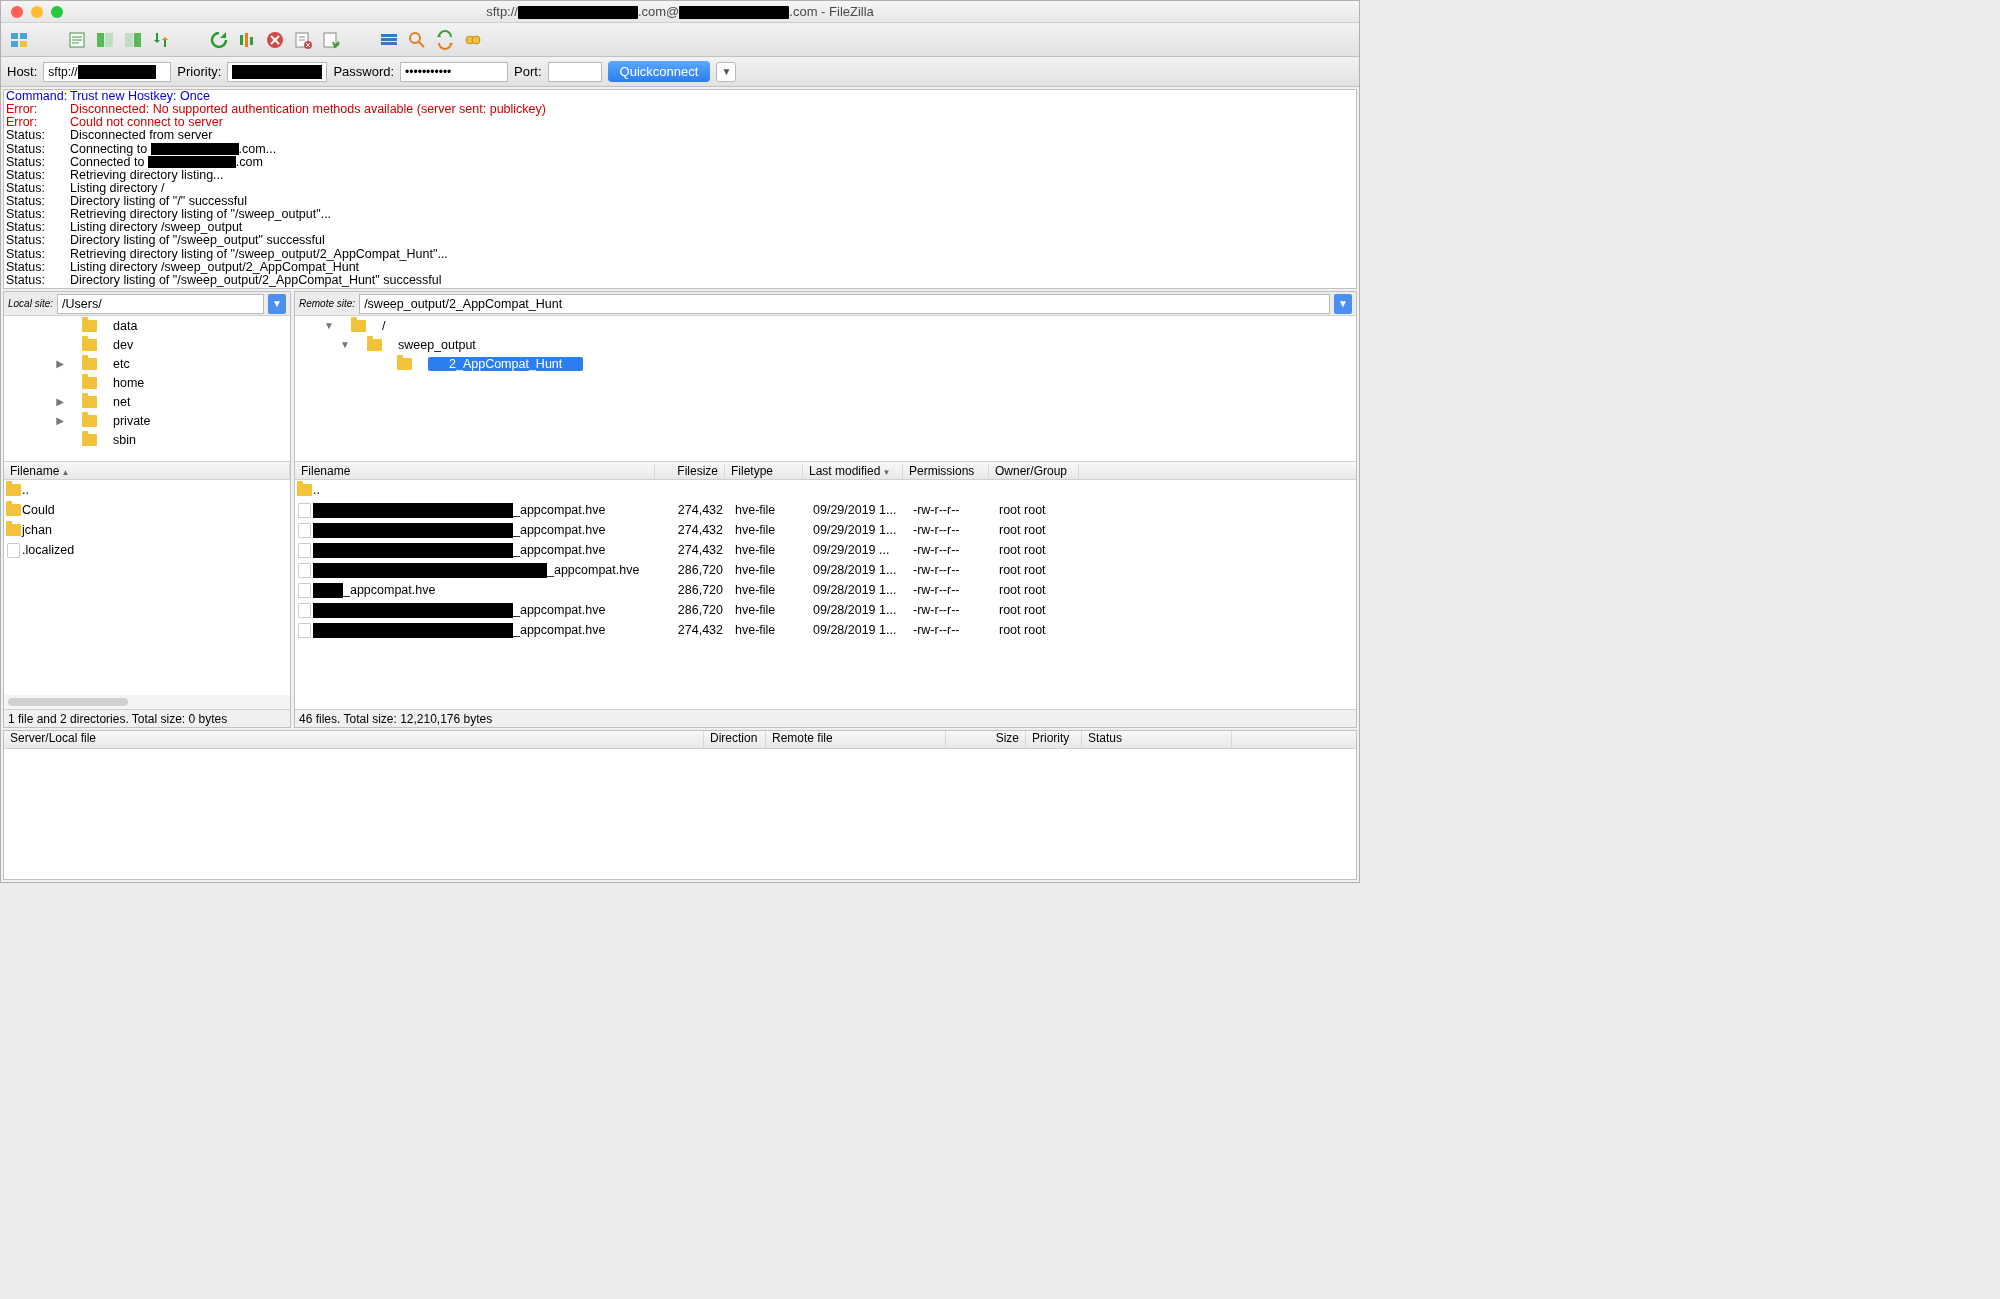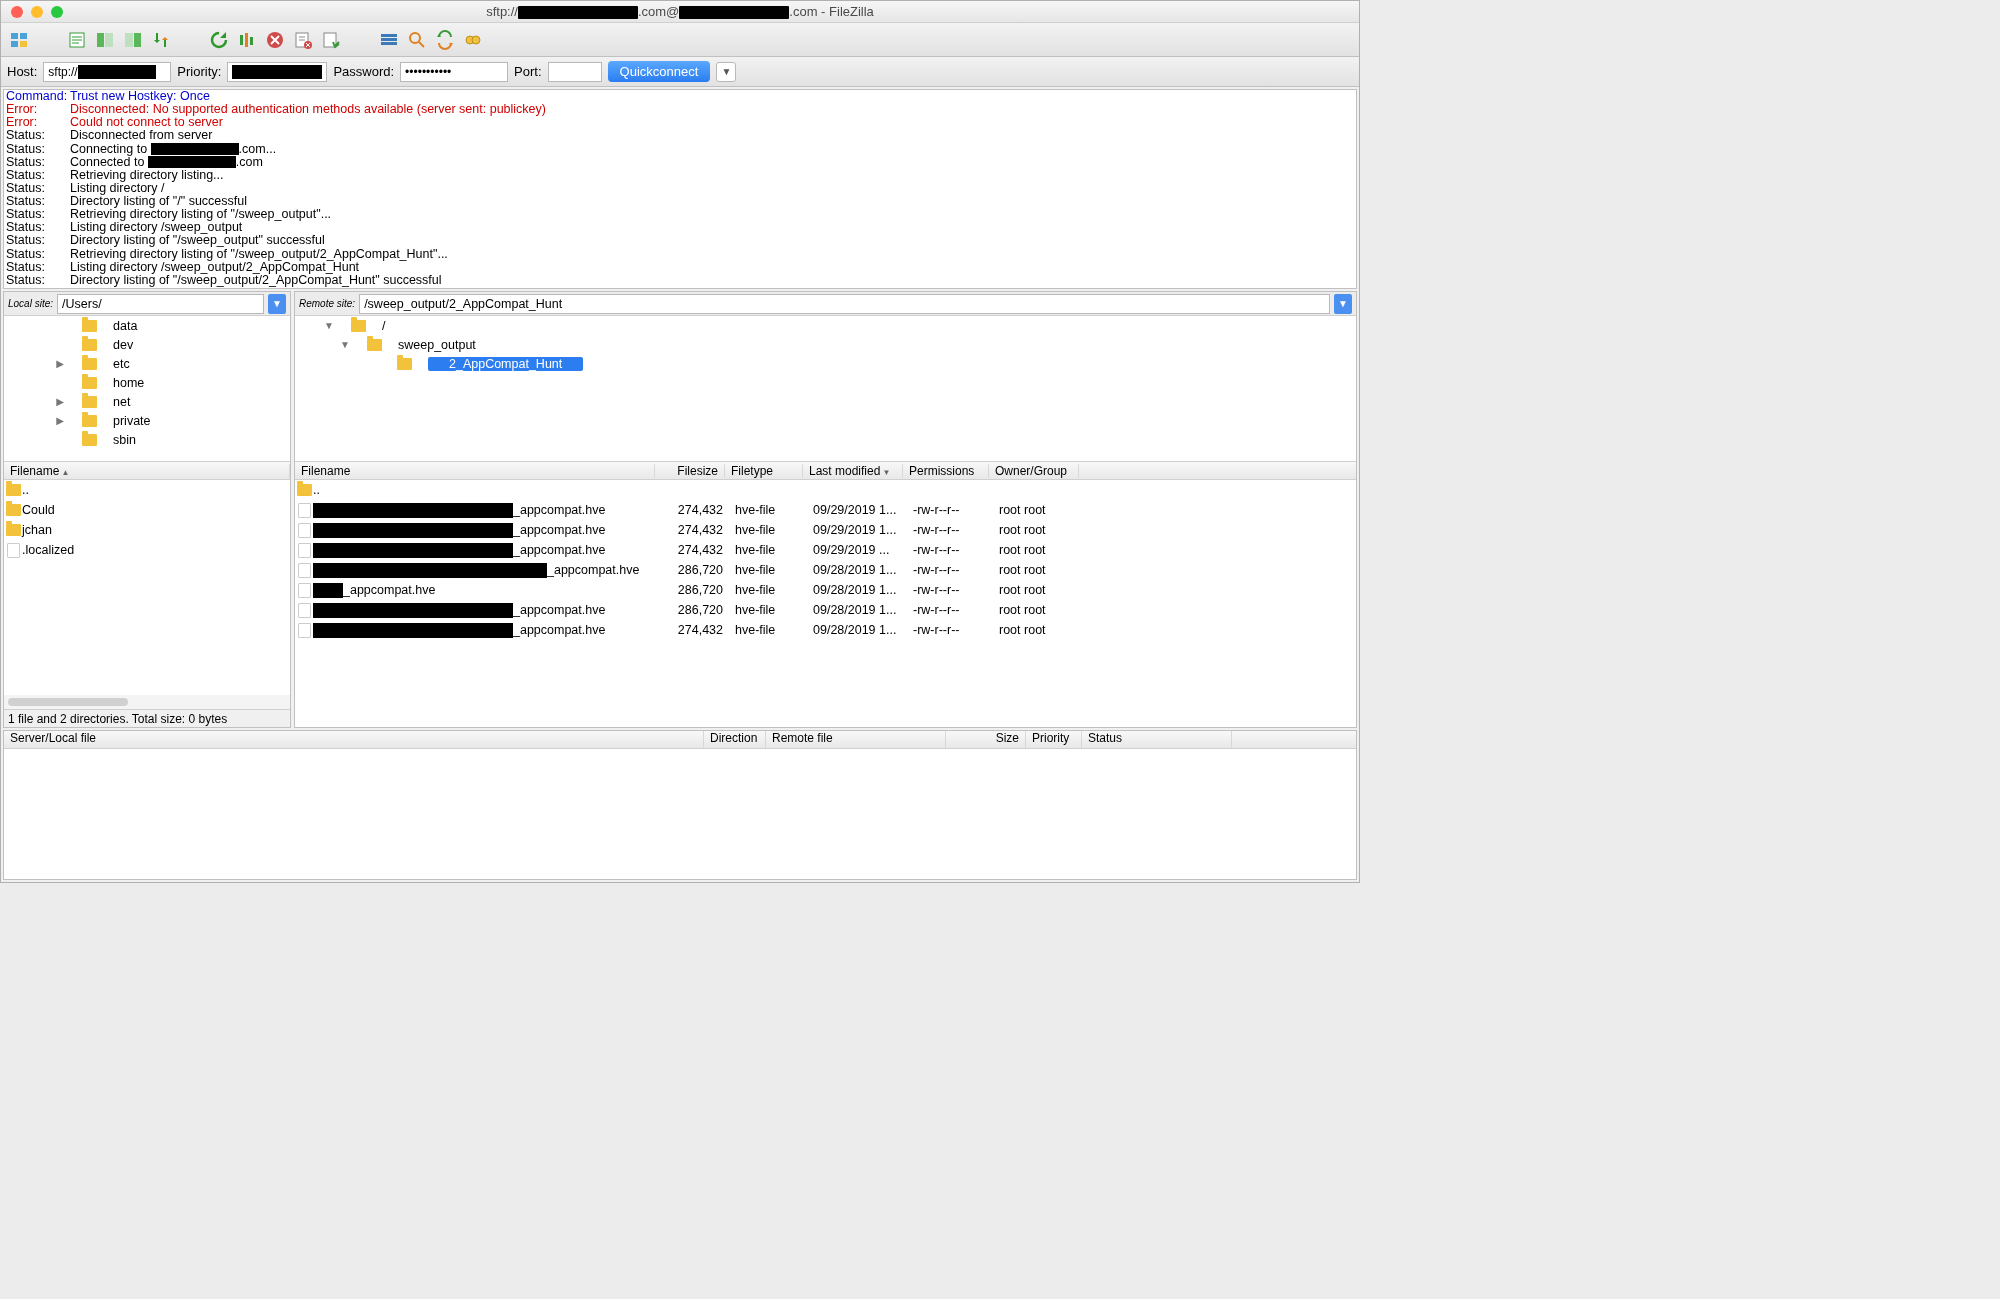--- a/index.html
+++ b/index.html
@@ -480,20 +480,21 @@
               <span class="blank-file"></span>
             </span>
             <span style="width:346px;display:flex;align-items:center"><span class="blk" style="width:200px"></span>_appcompat.hve</span>
             <span style="width:70px;text-align:right;padding-right:6px">274,432</span>
             <span style="width:78px;padding-left:6px">hve-file</span>
             <span style="width:100px;padding-left:6px">09/28/2019 1...</span>
             <span style="width:86px;padding-left:6px">-rw-r--r--</span>
             <span style="width:90px;padding-left:6px">root root</span>
           </div>
         </div>
+      <div class="summary">46 files. Total size: 12,210,176 bytes</div>
     </div>
   </div>
 
   <div class="queue">
     <div class="qhdr">
       <div class="col" style="width:700px">Server/Local file</div>
       <div class="col" style="width:62px">Direction</div>
       <div class="col" style="width:180px">Remote file</div>
       <div class="col" style="width:80px;text-align:right">Size</div>
       <div class="col" style="width:56px">Priority</div>

